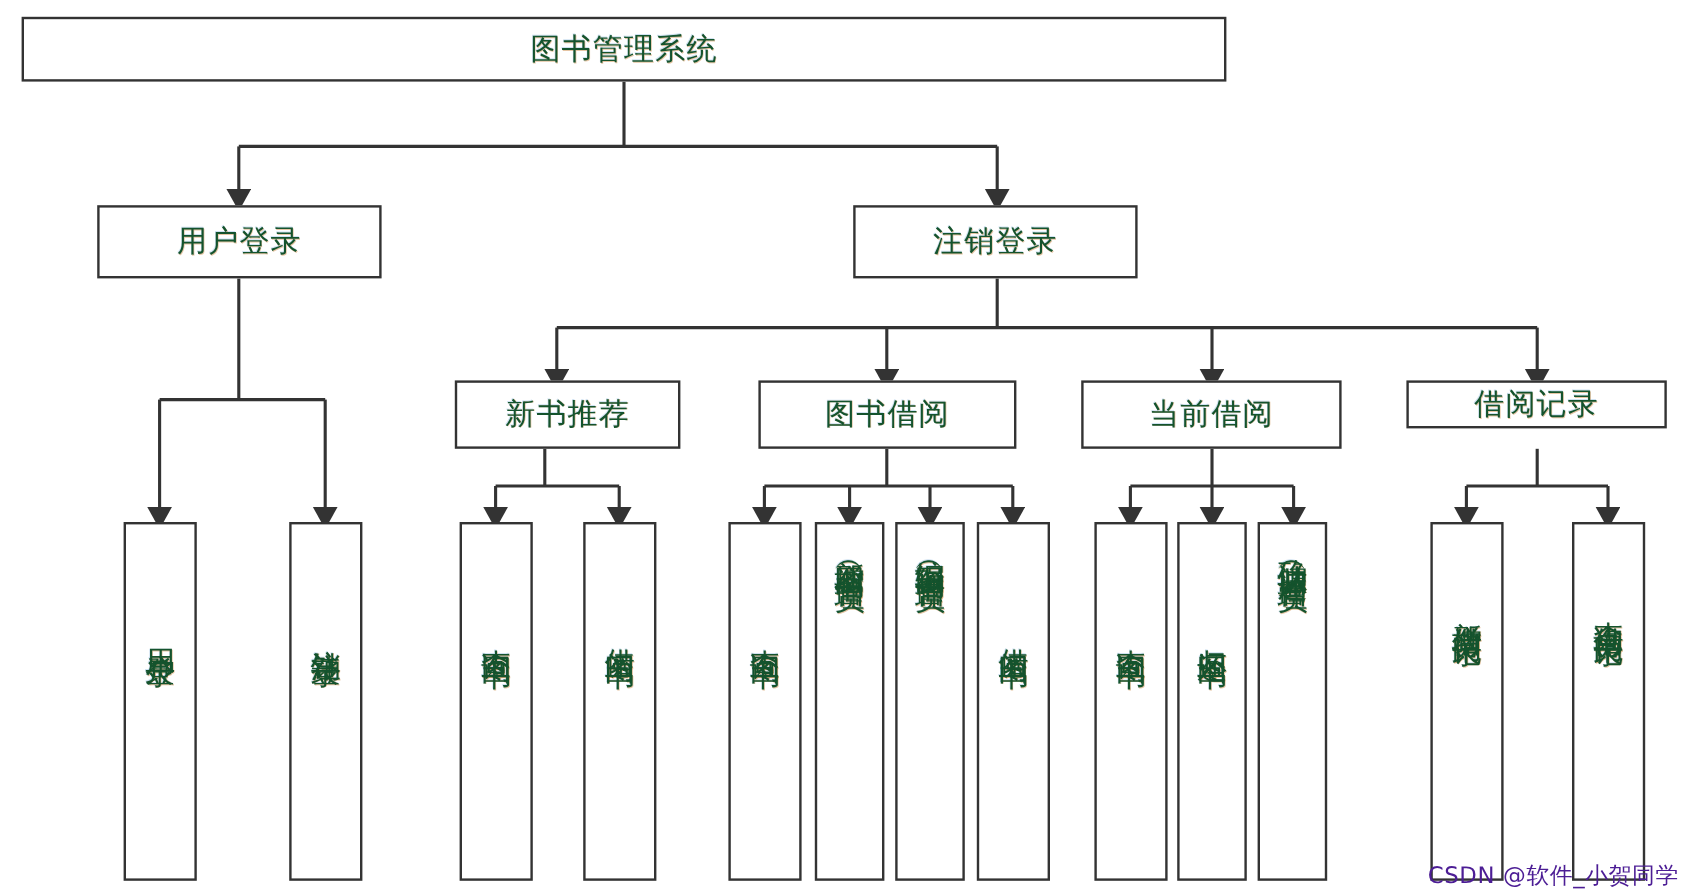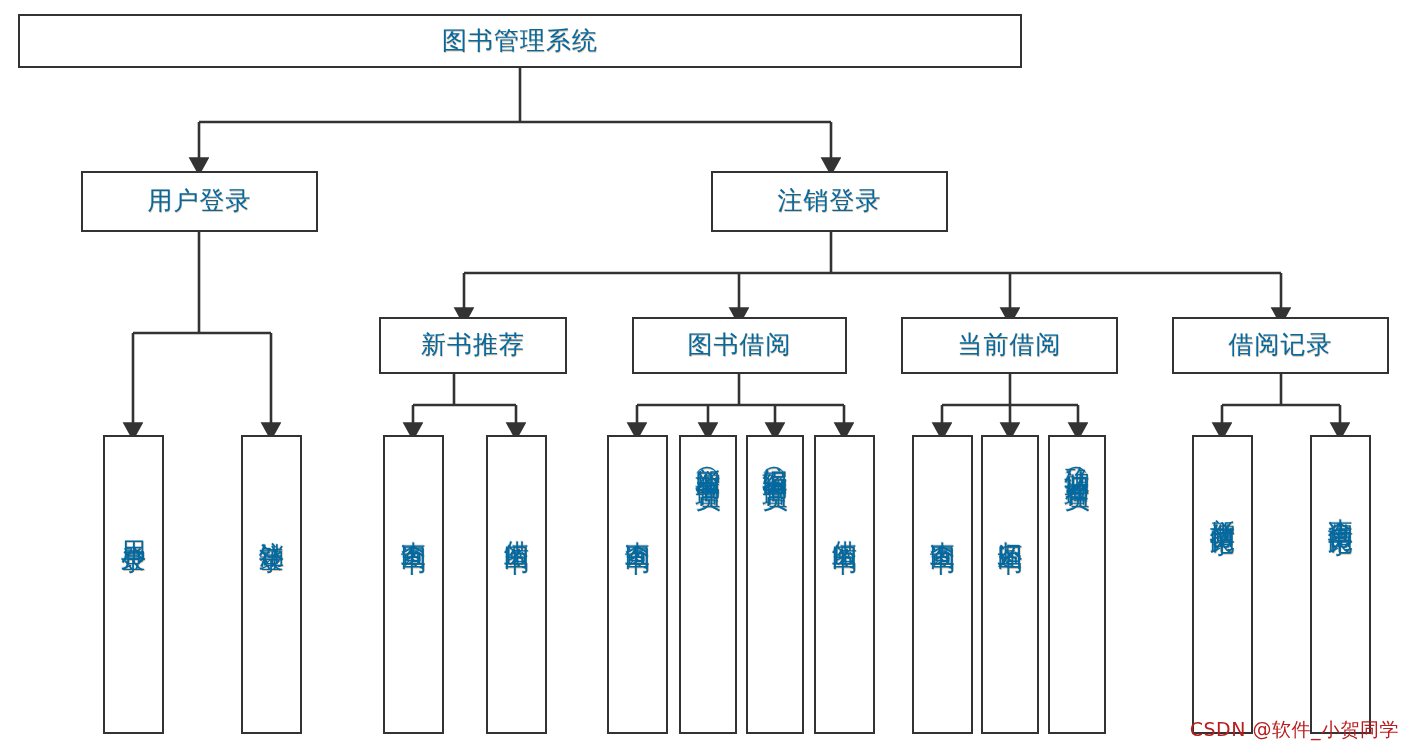--- a/index.html
+++ b/index.html
@@ -33,21 +33,21 @@
     background: #ffffff;
     display: flex;
     align-items: center;
     justify-content: center;
     color: #222222;
   }
   .node .label {
     display: block;
     text-align: left;
     line-height: 1.15;
-    color: #0369a1;
+    color: #14532d;
     text-shadow: 0.6px 0.6px 0 rgba(210,150,90,0.55), -0.5px -0.5px 0 rgba(150,190,225,0.45);
   }
   .node.horiz .label {
     font-size: 25px;
     letter-spacing: 1px;
     white-space: nowrap;
   }
   
   .node.vert {
     align-items: flex-start;
@@ -64,21 +64,21 @@
     height: auto;
   }
   .node.vert.mid .label { margin-top: 78px; }
   .node.vert.midlow .label { margin-top: 55px; }
   .node.vert.top .label { margin-top: 4px; }
   .watermark {
     position: absolute;
     right: 6px;
     bottom: 4px;
     font-size: 19px;
-    color: #b91c1c;
+    color: #4c1d95;
     letter-spacing: 0.5px;
     white-space: nowrap;
     font-family: "DejaVu Sans", "Liberation Sans", sans-serif;
   }
 </style>
 </head>
 <body>
 
 <div id="canvas">
 
@@ -145,21 +145,21 @@
 
   <div class="node horiz" style="left:379px; top:317px; width:188px; height:57px;">
     <span class="label">新书推荐</span>
   </div>
   <div class="node horiz" style="left:901px; top:317px; width:217px; height:57px;">
     <span class="label">当前借阅</span>
   </div>
   <div class="node horiz" style="left:632px; top:317px; width:215px; height:57px;">
     <span class="label">图书借阅</span>
   </div>
-  <div class="node horiz" style="left:1172px; top:317px; width:217px; height:57px;">
+  <div class="node horiz" style="left:1172px; top:317px; width:217px; height:40px;">
     <span class="label">借阅记录</span>
   </div>
 
   <div class="node vert mid" style="left:103px; top:435px; width:61px; height:299px;">
     <span class="label">用户登录</span>
   </div>
   <div class="node vert mid" style="left:241px; top:435px; width:61px; height:299px;">
     <span class="label">注销登录</span>
   </div>
 

